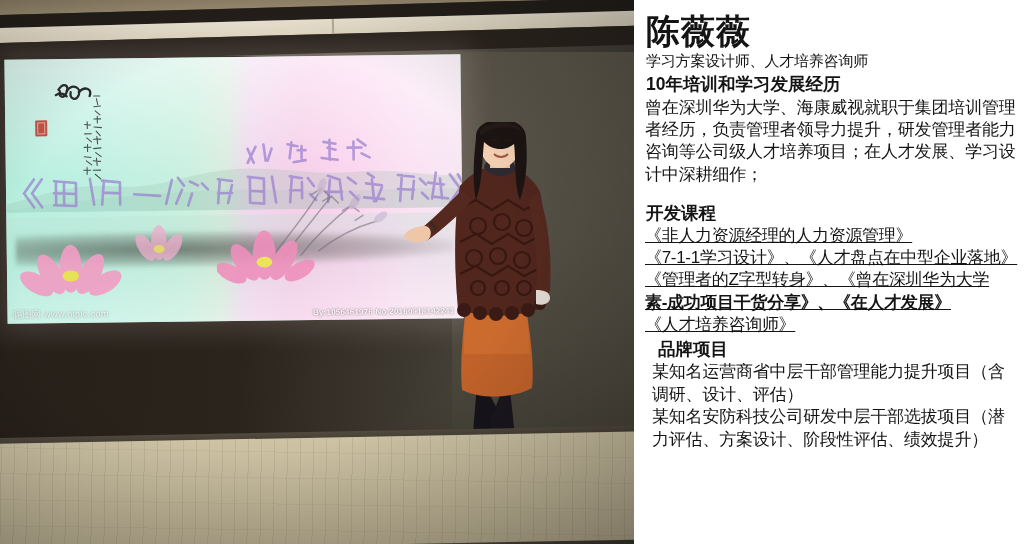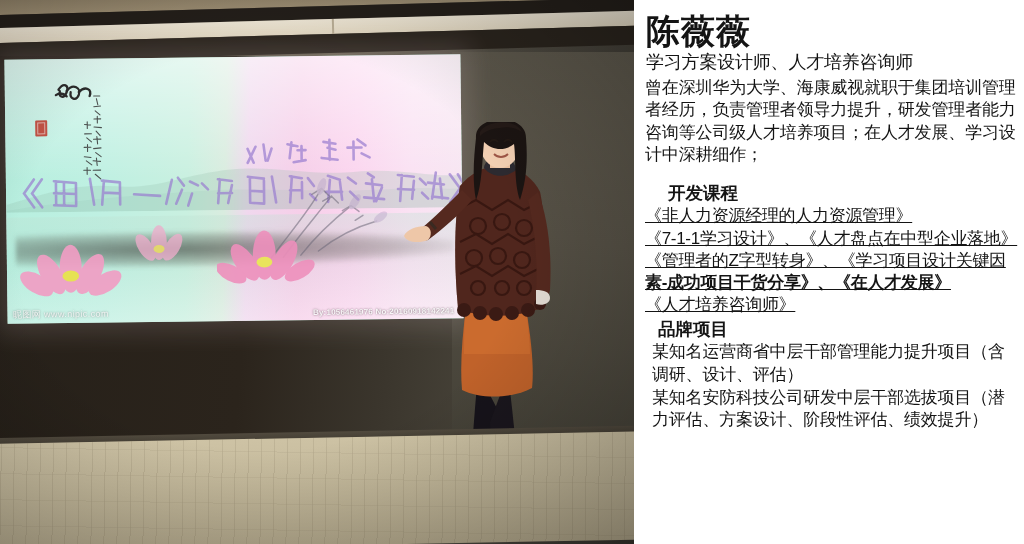--- a/index.html
+++ b/index.html
@@ -150,26 +150,26 @@
   .panel{
     width:390px;height:544px;background:#ffffff;
     padding:10px 6px 0 10px;box-sizing:border-box;
     color:#141414;
   }
   .name{
     font-size:34px;font-weight:bold;line-height:1.12;
     letter-spacing:1px;margin:2px 0 2px 2px;
   }
   .subtitle{
-    font-size:18px;line-height:1.22;margin:0 0 3px 2px;letter-spacing:-.2px;
+    font-size:15px;line-height:1.22;margin:0 0 3px 2px;letter-spacing:-.2px;
   }
   .h-bold{
     font-size:17.5px;font-weight:bold;line-height:1.28;margin:2px 0 1px 2px;
   }
-  .h-bold.indent1{margin-left:24px;}
+  .h-bold.indent1{margin-left:2px;}
   .h-bold.indent2{margin-left:14px;}
   .body-txt{
     font-size:17px;line-height:1.31;margin:0 0 16px 1px;letter-spacing:-.15px;
   }
   .list-line{
     font-size:17px;line-height:1.30;margin:0 0 0 1px;letter-spacing:-.3px;white-space:nowrap;text-decoration:underline;
   }
   .list-line.b{font-weight:bold;}
   .proj-line{
     font-size:17px;line-height:1.33;margin:0 0 0 8px;letter-spacing:-.2px;white-space:nowrap;
@@ -392,28 +392,29 @@
     <div class="photo-vignette"></div>
   </div>
 
   <div class="panel">
 
     <div class="name">陈薇薇</div>
 
     <div class="subtitle">学习方案设计师、人才培养咨询师</div>
 
     <div class="blk">
+      <div class="h-bold">10年培训和学习发展经历</div>
       <div class="body-txt">曾在深圳华为大学、海康威视就职于集团培训管理者经历，负责管理者领导力提升，研发管理者能力咨询等公司级人才培养项目；在人才发展、学习设计中深耕细作；</div>
     </div>
 
     <div class="blk">
       <div class="h-bold indent1">开发课程</div>
       <div class="list-line">《非人力资源经理的人力资源管理》</div>
       <div class="list-line">《7-1-1学习设计》、《人才盘点在中型企业落地》</div>
-      <div class="list-line">《管理者的Z字型转身》、《学习项目设计关键因</div>
+      <div class="list-line">《管理者的Z字型转身》、《曾在深圳华为大学</div>
       <div class="list-line b">素-成功项目干货分享》、《在人才发展》</div>
       <div class="list-line">《人才培养咨询师》</div>
     </div>
 
     <div class="blk">
       <div class="h-bold indent2">品牌项目</div>
       <div class="proj-line">某知名运营商省中层干部管理能力提升项目（含</div>
       <div class="proj-line">调研、设计、评估）</div>
       <div class="proj-line">某知名安防科技公司研发中层干部选拔项目（潜</div>
       <div class="proj-line">力评估、方案设计、阶段性评估、绩效提升）</div>

